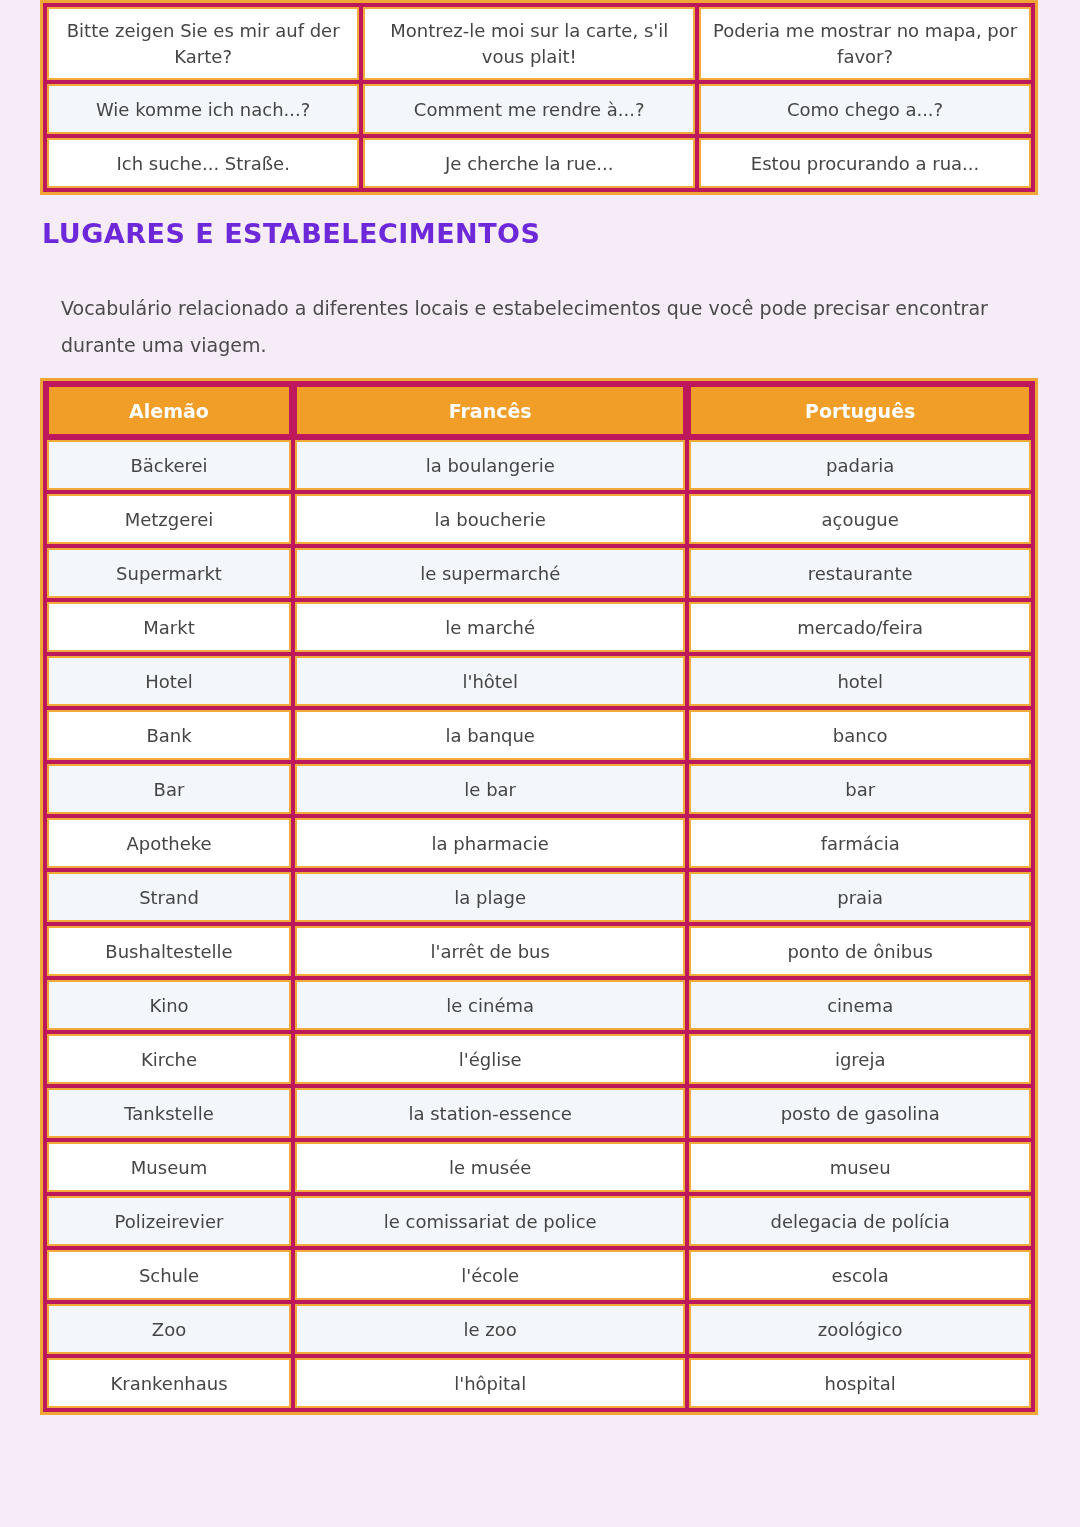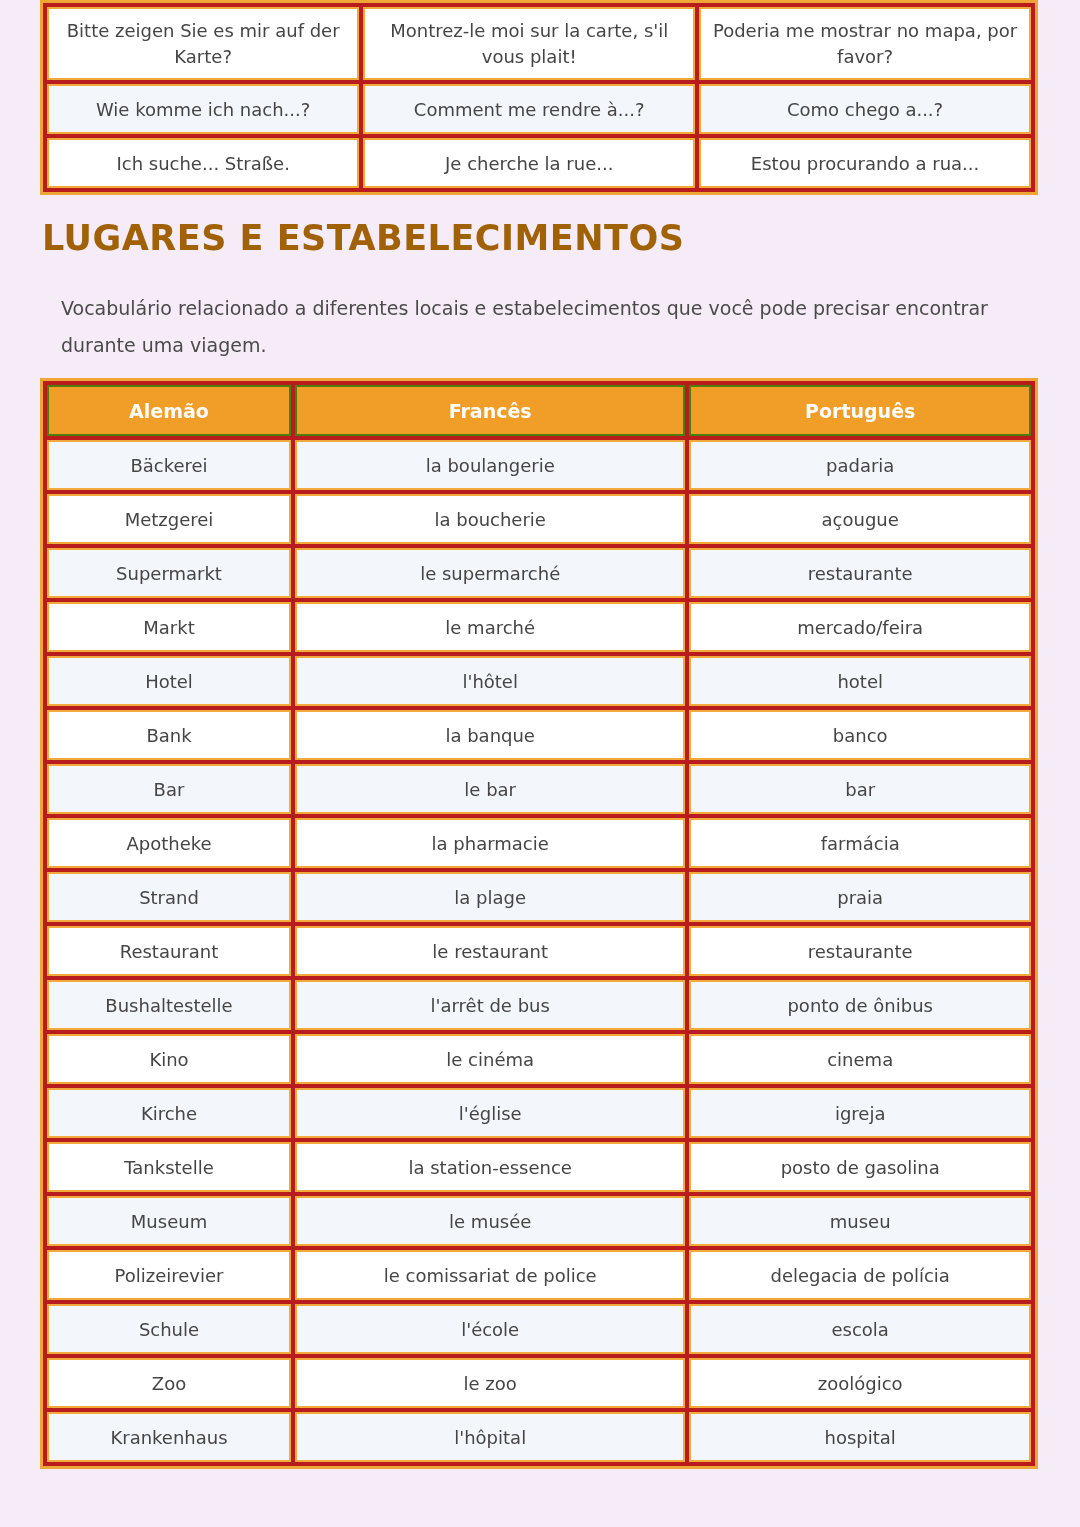--- a/index.html
+++ b/index.html
@@ -15,39 +15,39 @@
     font-family: "DejaVu Sans", sans-serif;
   }
   
   table.vocab-table {
     position: absolute;
     left: 40px;
     width: 998px;
     border: 3px solid #efa636;
     border-collapse: separate;
     border-spacing: 4px;
-    background: #b91c1c;
+    background: #be185d;
     table-layout: fixed;
   }
   table.vocab-table td {
     box-sizing: border-box;
     height: 50px;
     border: 2px solid #f2ab3a;
     background: #ffffff;
     text-align: center;
     vertical-align: middle;
     color: #454545;
     font-size: 18px;
     padding: 2px 10px;
     overflow: hidden;
   }
   table.vocab-table th {
     box-sizing: border-box;
     height: 51px;
-    border: 2px solid #4d7c0f;
+    border: 2px solid #be185d;
     background: #f09e28;
     color: #fdfdfd;
     font-size: 19px;
     font-weight: bold;
     text-align: center;
     vertical-align: middle;
     padding: 2px 10px;
   }
   
   #phrases-table { top: 0px; }
@@ -55,22 +55,22 @@
   #phrases-table col.c2 { width: 34%; }
   #phrases-table col.c3 { width: 34%; }
   #phrases-table tr:first-child td { height: 73px; line-height: 26px; }
   #phrases-table tr:nth-child(2) td { background: #f3f7fb; }
   
   .section-title {
     position: absolute;
     left: 42px;
     top: 218px;
     margin: 0;
-    color: #a16207;
-    font-size: 35px;
+    color: #6d28d9;
+    font-size: 27px;
     font-weight: bold;
     letter-spacing: 0.5px;
   }
   .section-desc {
     position: absolute;
     left: 45px;
     top: 274px;
     width: 995px;
     margin: 16px;
     color: #4a4a4a;
@@ -171,25 +171,20 @@
           <td>Apotheke</td>
           <td>la pharmacie</td>
           <td>farmácia</td>
         </tr>
         <tr>
           <td>Strand</td>
           <td>la plage</td>
           <td>praia</td>
         </tr>
         <tr>
-          <td>Restaurant</td>
-          <td>le restaurant</td>
-          <td>restaurante</td>
-        </tr>
-        <tr>
           <td>Bushaltestelle</td>
           <td>l'arrêt de bus</td>
           <td>ponto de ônibus</td>
         </tr>
         <tr>
           <td>Kino</td>
           <td>le cinéma</td>
           <td>cinema</td>
         </tr>
         <tr>

